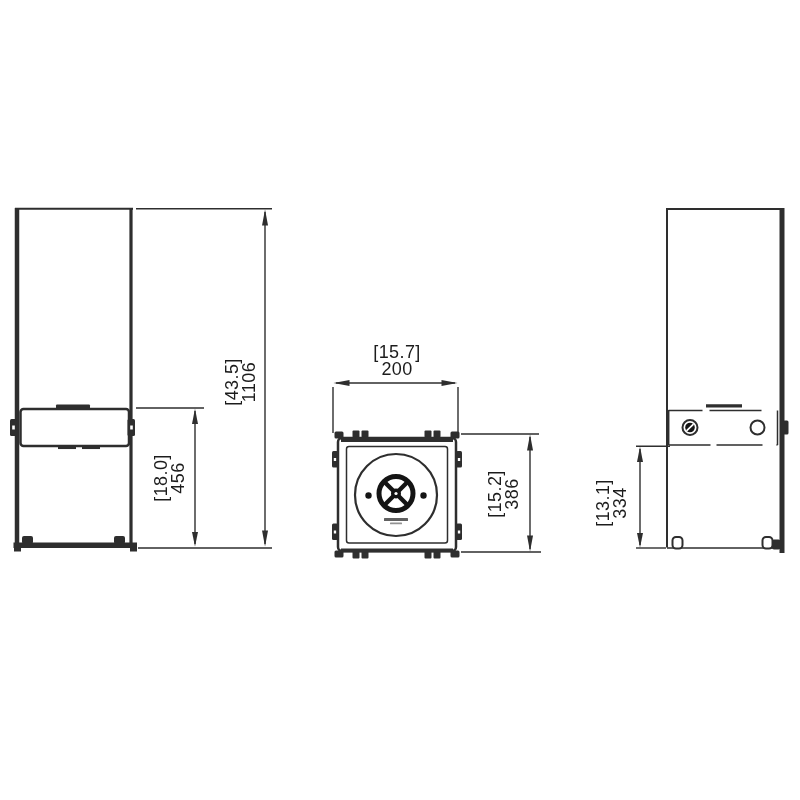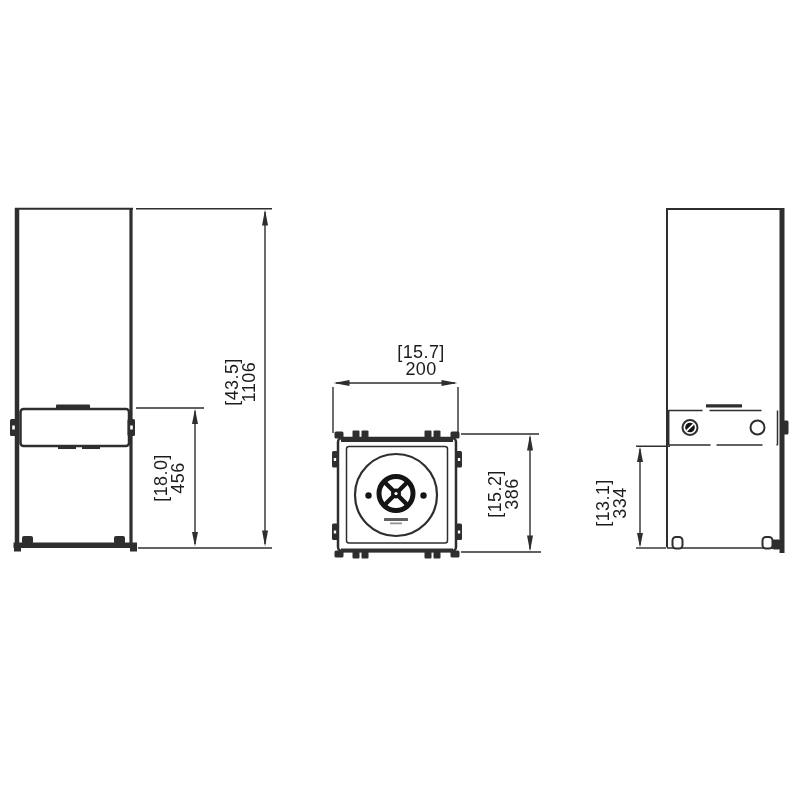--- a/index.html
+++ b/index.html
@@ -18,21 +18,21 @@
   .fl  { fill:var(--line); stroke:none; }
   .dfl { fill:var(--ink); stroke:none; }
   .wf  { fill:#ffffff; }
   .arrow { fill:var(--line); stroke:none; }
   .dim-label {
     position:absolute; display:flex; flex-direction:column; align-items:center;
     font-size:18px; line-height:0.95; letter-spacing:0.4px; color:var(--text);
     white-space:nowrap; text-align:center;
   }
   .dim-label.v { transform:translate(-50%,-50%) rotate(-90deg); }
-  .dim-label.h { transform:translate(-50%,-50%);margin-left:24px; }
+  .dim-label.h { transform:translate(-50%,-50%); }
 </style>
 </head>
 <body>
 
 <div class="canvas">
 
   <svg width="800" height="800" viewBox="0 0 800 800">
 
     <g>
       <g>

